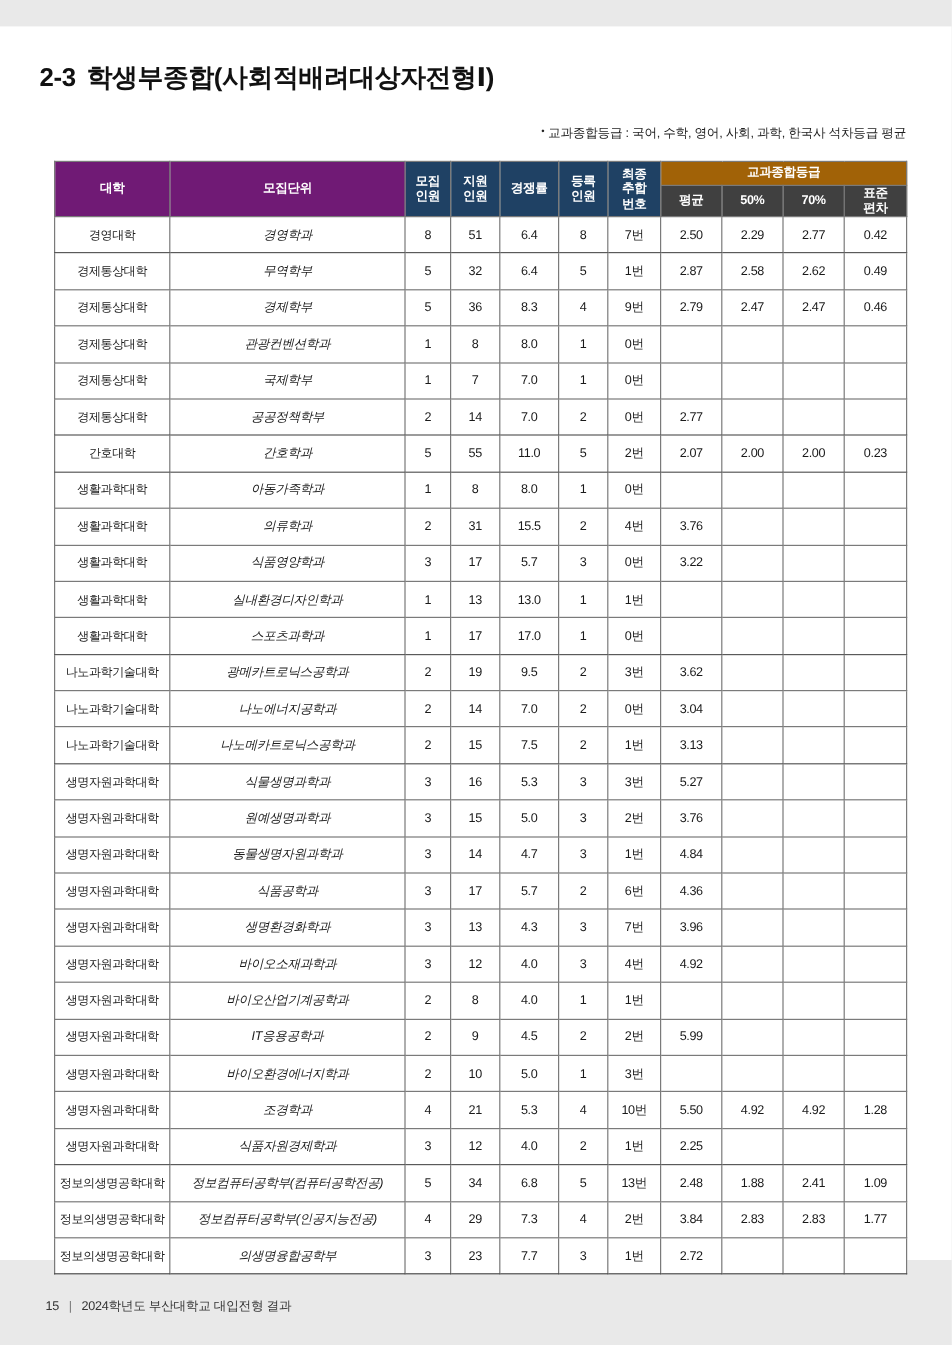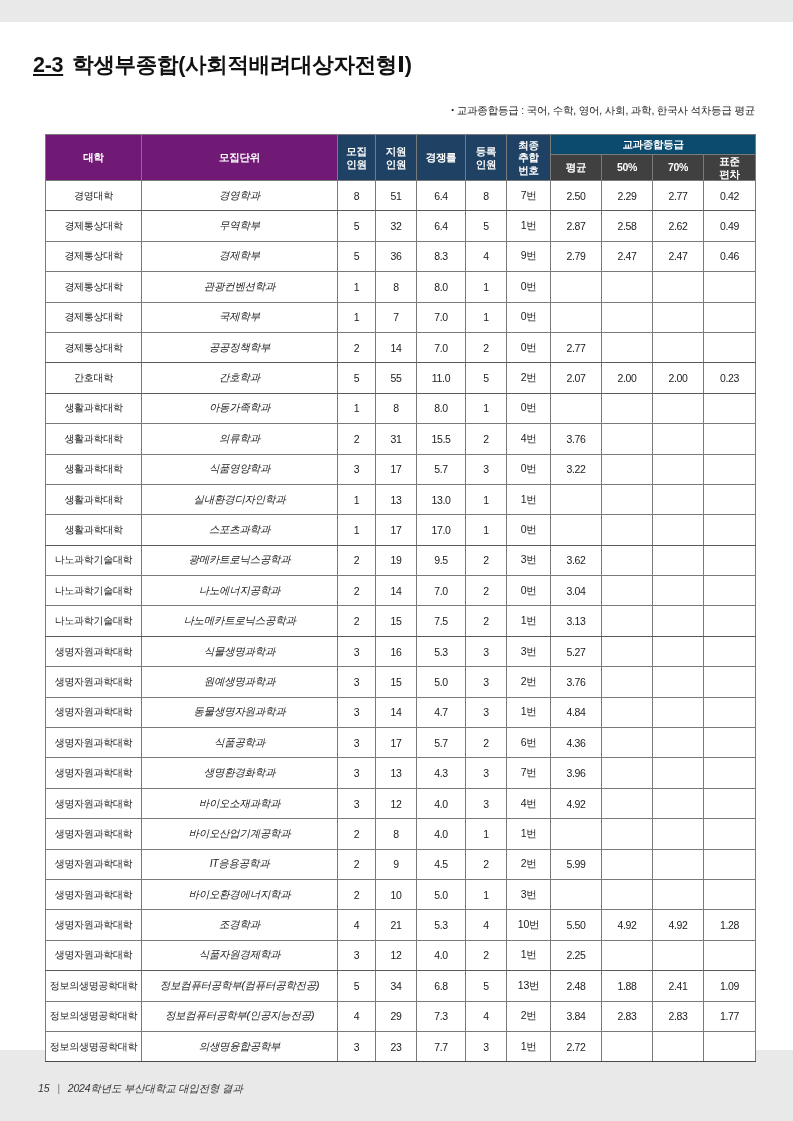--- a/index.html
+++ b/index.html
@@ -35,21 +35,20 @@
     left: 33px;
     top: 50px;
     font-size: 21.5px;
     font-weight: bold;
     color: #111111;
     letter-spacing: -0.3px;
     white-space: nowrap;
   }
   .title-num {
     margin-right: 9px;
-    text-decoration: underline;
   }
   .note-line {
     position: absolute;
     right: 38px;
     top: 104px;
     font-size: 10.5px;
     color: #222222;
     letter-spacing: -0.2px;
     white-space: nowrap;
   }
@@ -83,21 +82,21 @@
     line-height: 1.18;
     border-color: #9aa4ae;
   }
   th.hd-gray {
     background: #701a75;
   }
   th.hd-blue {
     background: #1f4164;
   }
   th.hd-group {
-    background: #0c4a6e;
+    background: #a16207;
     height: 19px;
   }
   th.hd-sub {
     background: #404040;
     height: 25px;
   }
   th.h-tall {
     height: 44px;
   }
   tbody td {
@@ -121,21 +120,20 @@
     border-bottom: 1.6px solid #4a4a4a;
   }
   .footer {
     position: absolute;
     left: 38px;
     top: 1082px;
     font-size: 10.5px;
     color: #333333;
     white-space: nowrap;
     letter-spacing: -0.2px;
-    font-style: italic;
   }
   .footer .pg {
     margin-right: 8px;
   }
   .footer .sep {
     margin-right: 8px;
     color: #777777;
   }
 </style>
 </head>

